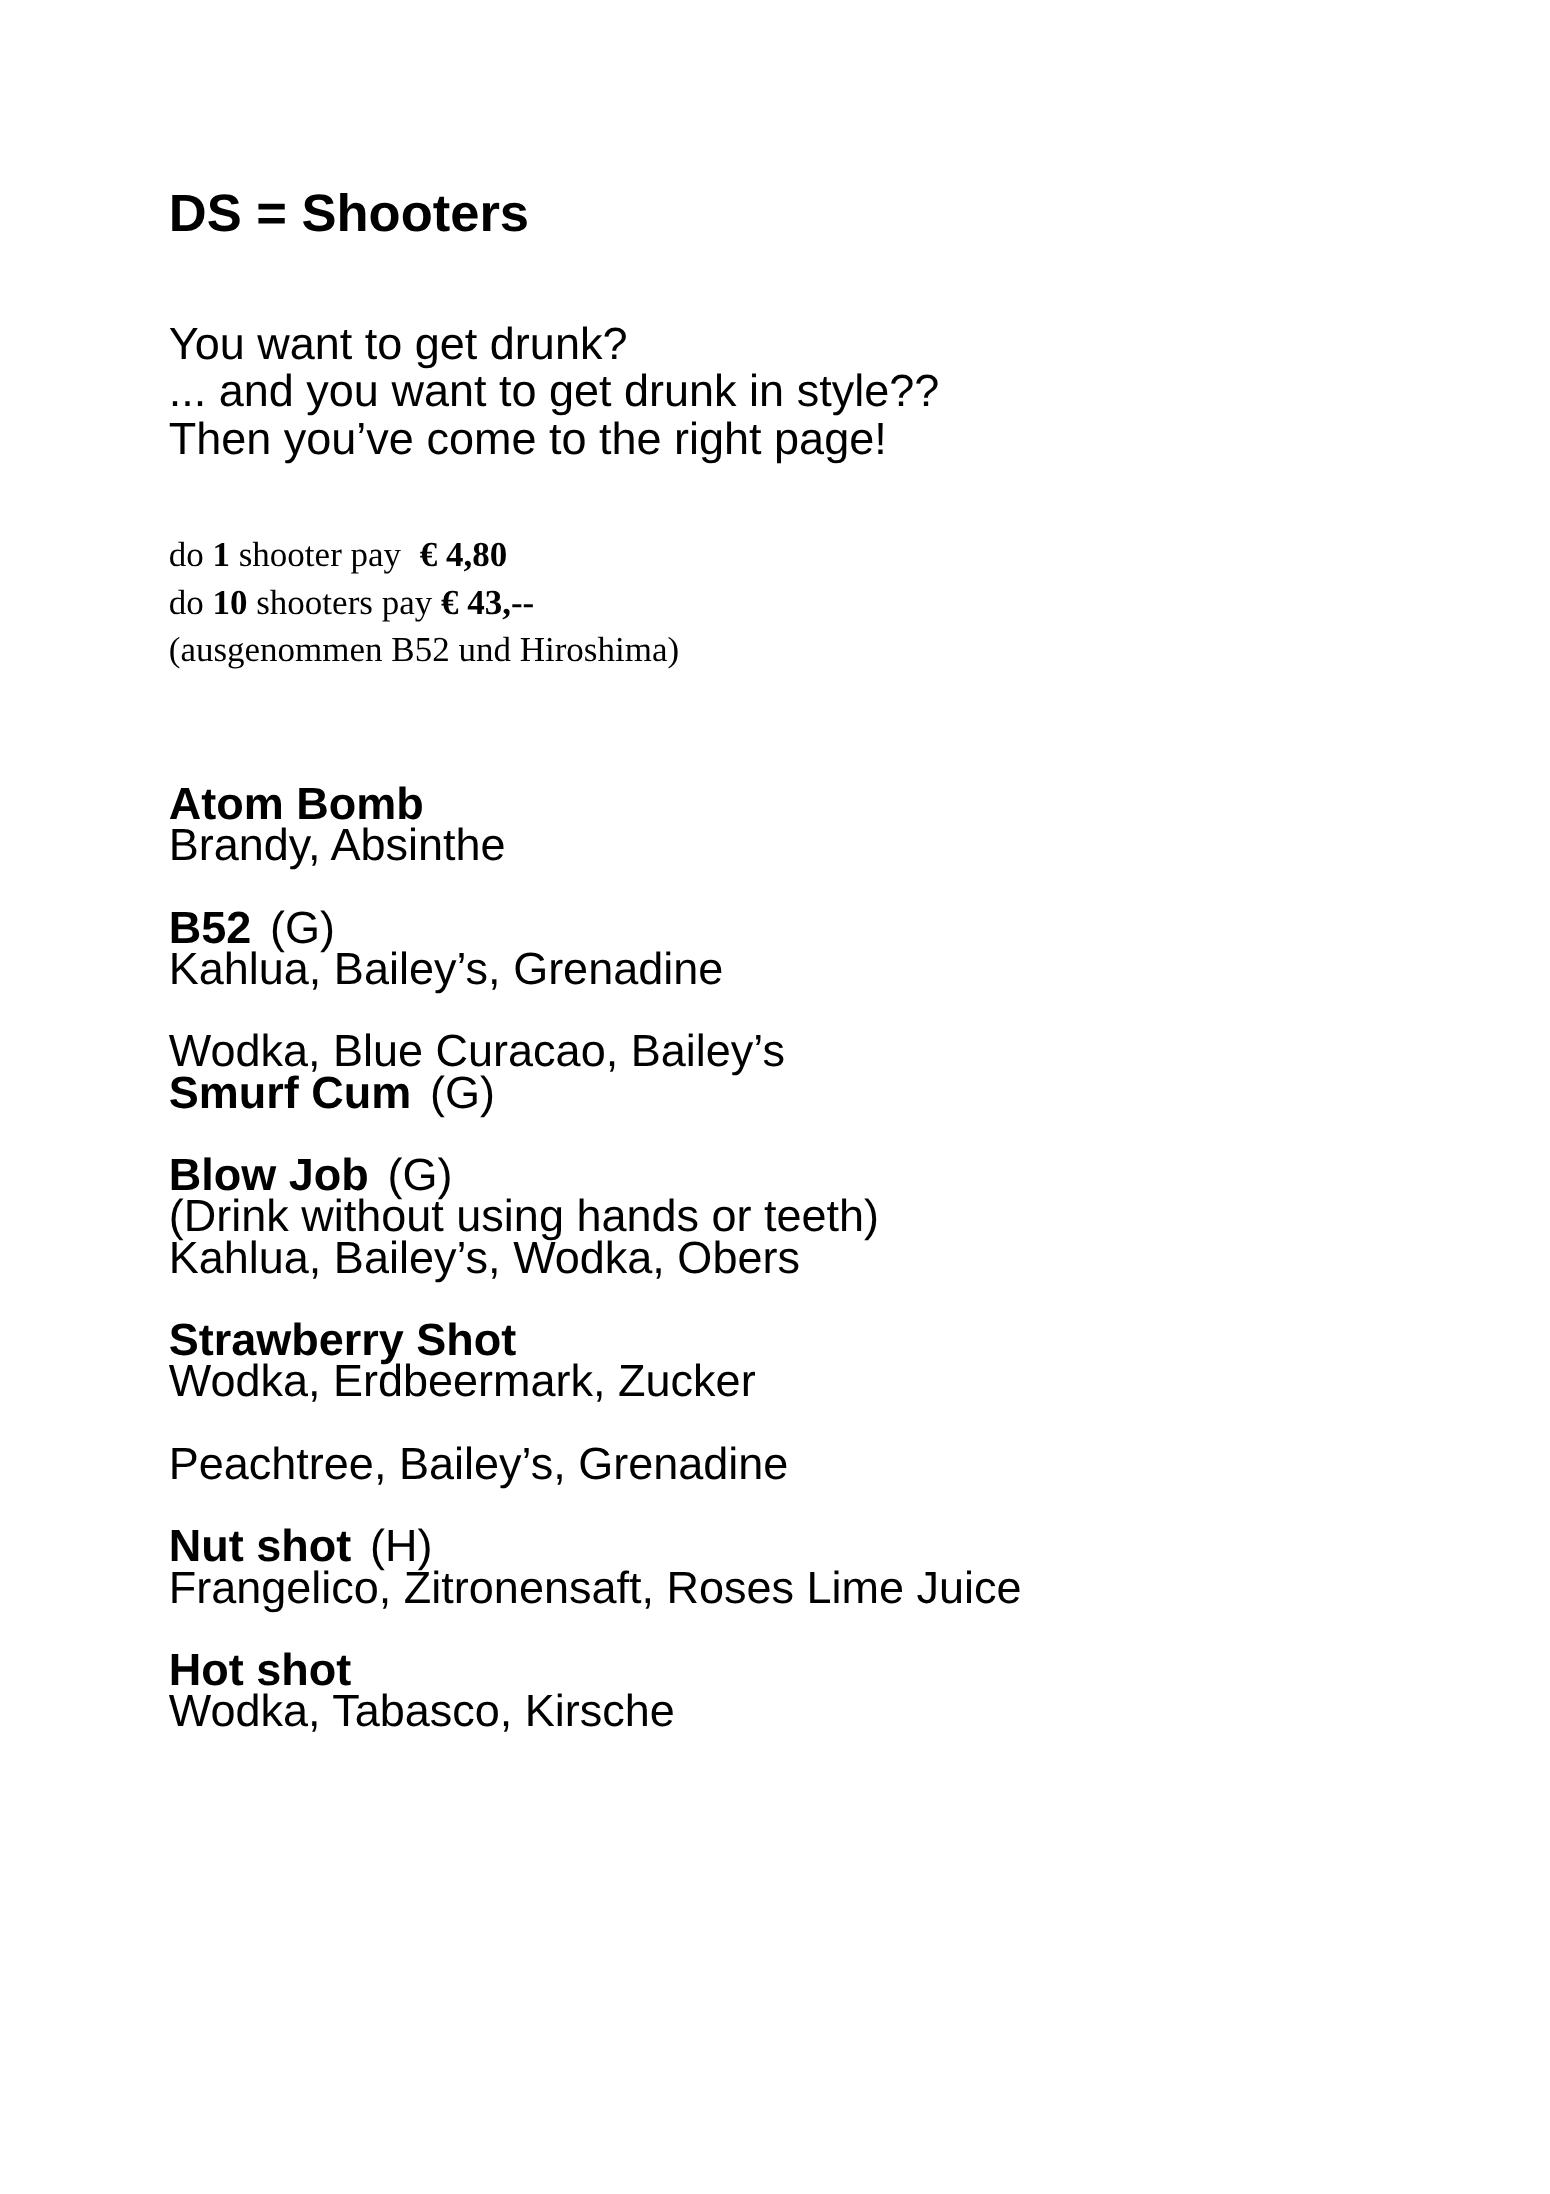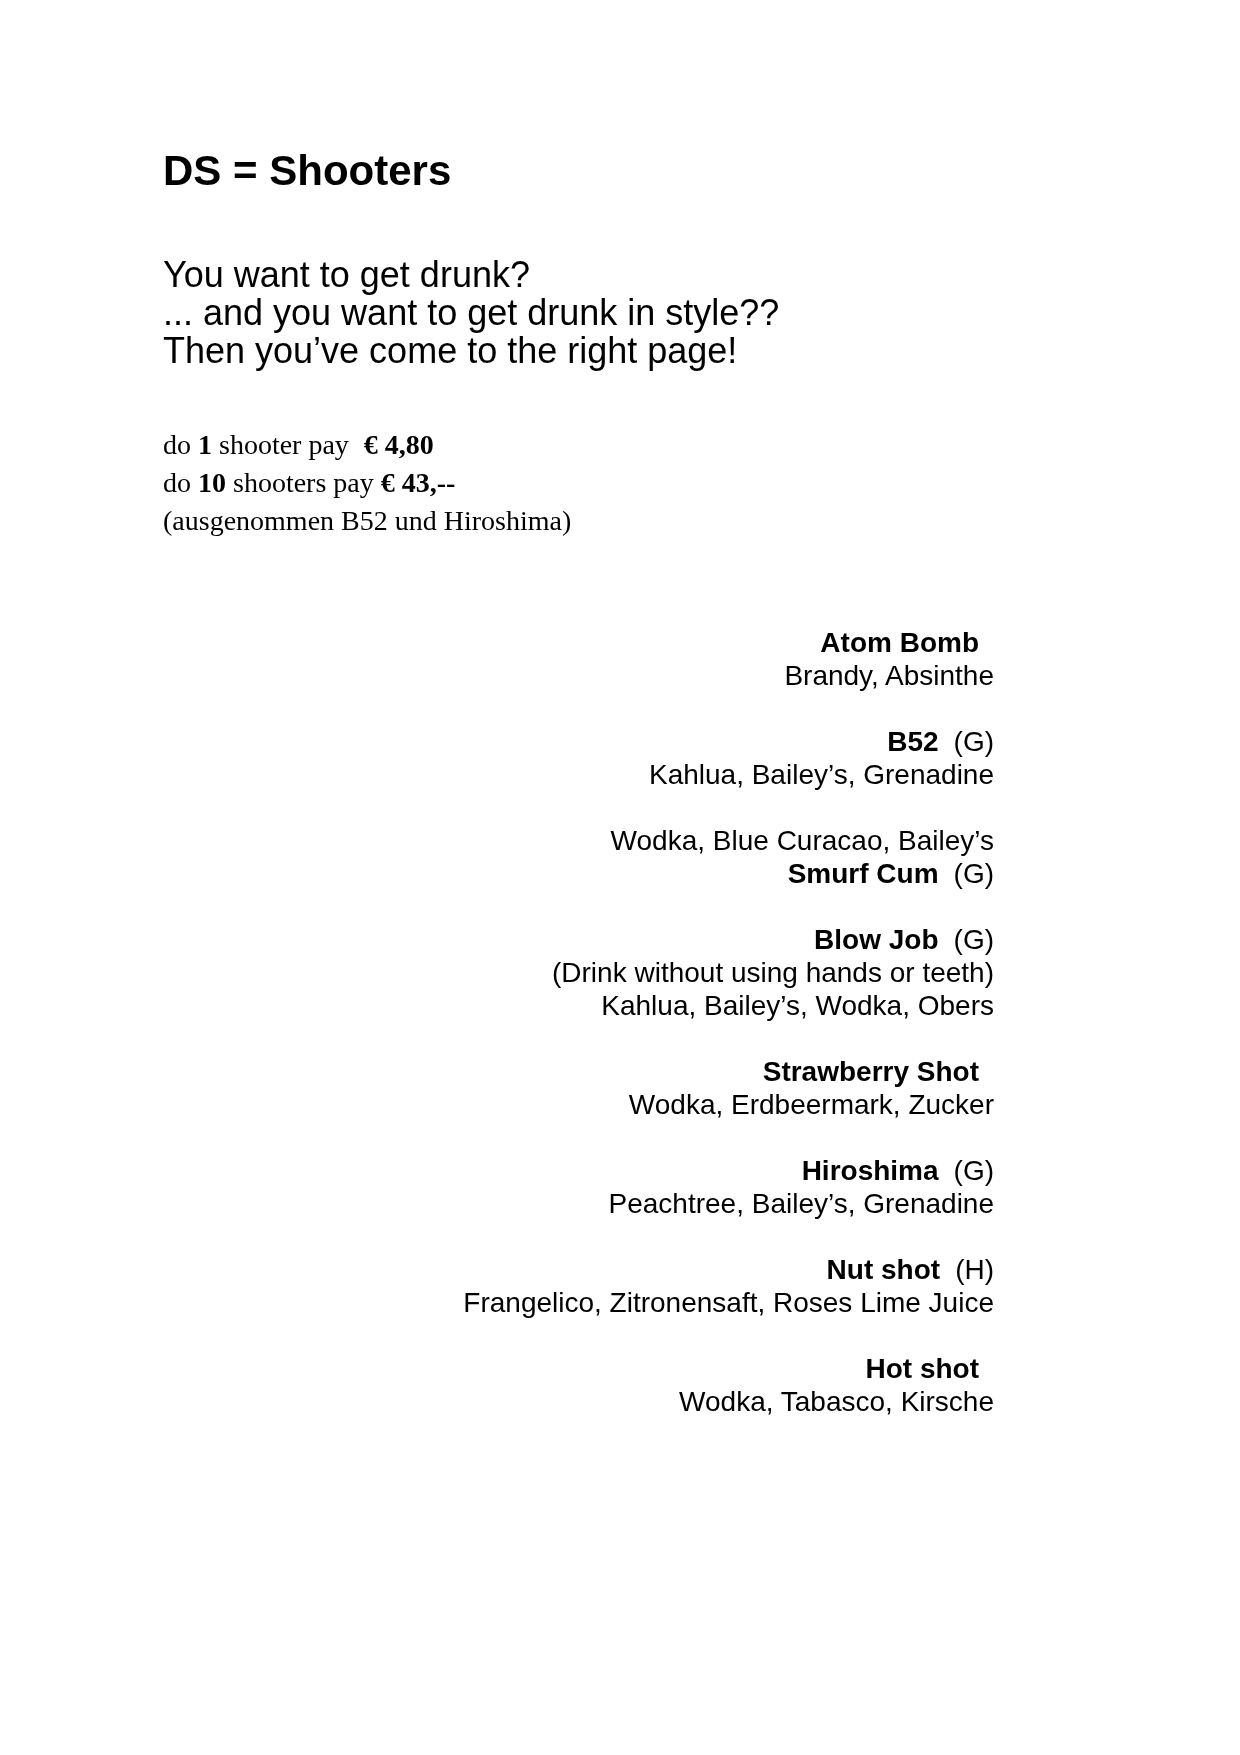--- a/index.html
+++ b/index.html
@@ -5,21 +5,20 @@
     * { box-sizing: border-box; }
     html, body { margin: 0; padding: 0; background: #ffffff; }
     .page {
       width: 1056px;
       height: 1755px;
       background: #ffffff;
       color: #000000;
       font-family: "Liberation Sans", sans-serif;
       padding: 150px 90px 0 135px;
       overflow: hidden;
-      margin-left: 28px;
     }
     .title {
       font-size: 42px;
       font-weight: bold;
       line-height: 1.0;
       margin: 0 0 64px 0;
     }
     .intro {
       font-size: 36px;
       line-height: 38px;
@@ -29,24 +28,23 @@
       font-size: 28px;
       line-height: 38px;
       font-family: Liberation Serif, serif;
     }
     .b { font-weight: bold; }
     .gap8 { margin-left: 8px; }
     .menu {
       margin-top: 86px;
     }
     .item {
-      font-size: 28px;
+      font-size: 36px;
       line-height: 33px;
       margin-bottom: 33px;
-      text-align: right;
     }
     .item-name { font-weight: bold; }
     .item-tag { margin-left: 15px; }
   </style>
 </head>
 <body>
 
 <div class="page">
 
   <h1 class="title">DS = Shooters</h1>
@@ -86,21 +84,20 @@
       <div>Kahlua, Bailey’s, Wodka, Obers</div>
     </div>
 
 
     <div class="item">
       <div><span class="item-name">Strawberry Shot</span><span class="item-tag"></span></div>
       <div>Wodka, Erdbeermark, Zucker</div>
     </div>
 
     <div class="item">
-      <div><span class="item-name">Hiroshima</span><span class="item-tag">(G)</span></div>
       <div>Peachtree, Bailey’s, Grenadine</div>
     </div>
 
     <div class="item">
       <div><span class="item-name">Nut shot</span><span class="item-tag">(H)</span></div>
       <div>Frangelico, Zitronensaft, Roses Lime Juice</div>
     </div>
 
     <div class="item">
       <div><span class="item-name">Hot shot</span><span class="item-tag"></span></div>

